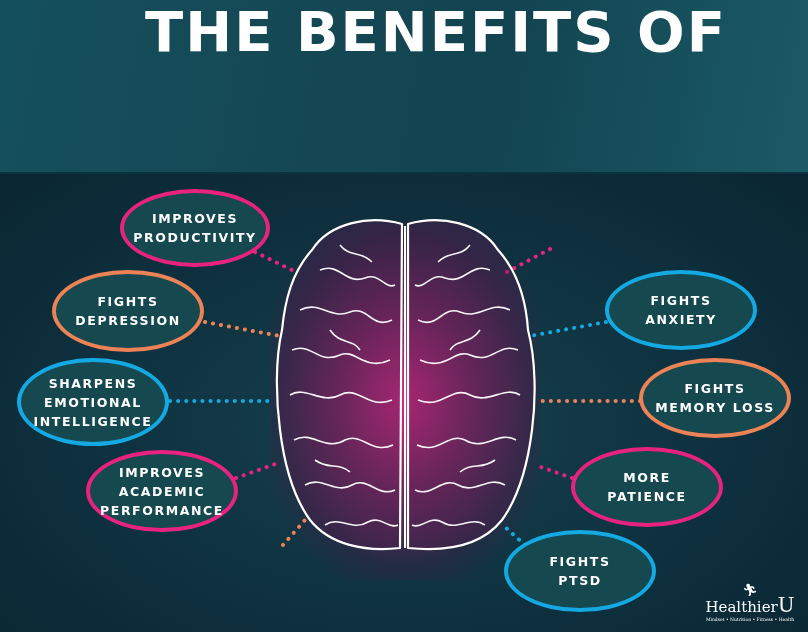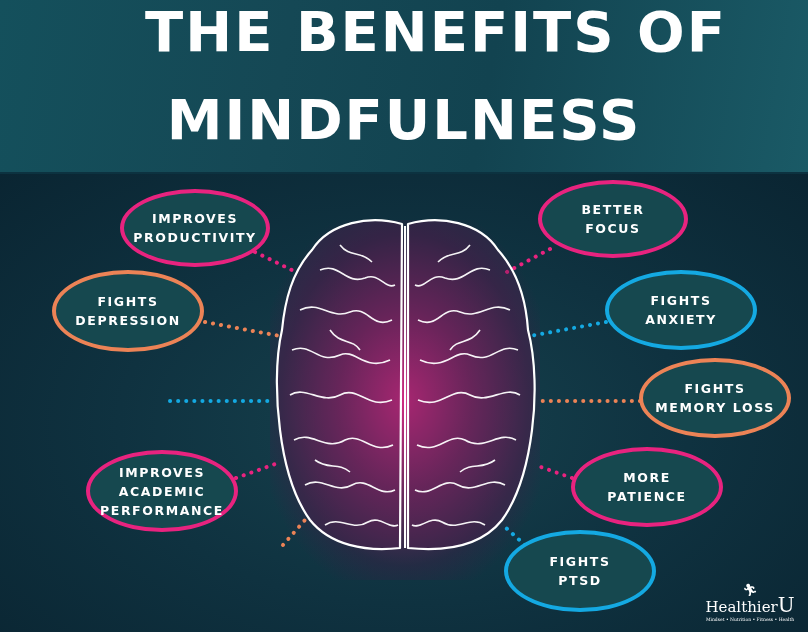--- a/index.html
+++ b/index.html
@@ -30,21 +30,20 @@
   .logo .name b { font-size:20px; font-weight:normal; }
   .logo .tag { font-family:"DejaVu Serif", serif; font-size:4.5px; line-height:6px; }
   .logo .runner { font-size:12px; line-height:10px; }
 </style>
 </head>
 <body>
 
 <div class="poster">
   <div class="header">
     <div class="title l1">THE BENEFITS OF</div>
-    <div class="title l2">MINDFULNESS</div>
   </div>
 
   <div class="body-bg"></div>
   <div class="glow"></div>
 
   <svg class="lines" width="808" height="632">
     <g stroke-linecap="round" stroke-width="4" fill="none">
       <line x1="255" y1="252" x2="298" y2="273" stroke="#e8237f" stroke-dasharray="0.1 8"></line>
       <line x1="205" y1="322" x2="280" y2="336" stroke="#ec8356" stroke-dasharray="0.1 8"></line>
       <line x1="170" y1="401" x2="275" y2="401" stroke="#14a9e2" stroke-dasharray="0.1 8"></line>
@@ -88,30 +87,31 @@
   </svg>
 
   <div class="bubble pink" style="left:120px;top:189px;width:150px;height:78px;">
     <span>IMPROVES
 PRODUCTIVITY</span>
   </div>
   <div class="bubble orange" style="left:52px;top:270px;width:152px;height:82px;">
     <span>FIGHTS
 DEPRESSION</span>
   </div>
+  <div class="bubble blue" style="left:17px;top:358px;width:152px;height:88px;">
+    <span>SHARPENS
+EMOTIONAL
+INTELLIGENCE</span>
+  </div>
   <div class="bubble pink" style="left:86px;top:450px;width:152px;height:82px;">
     <span>IMPROVES
 ACADEMIC
 PERFORMANCE</span>
   </div>
 
-  <div class="bubble pink" style="left:538px;top:180px;width:150px;height:78px;">
-    <span>BETTER
-FOCUS</span>
-  </div>
   <div class="bubble blue" style="left:605px;top:270px;width:152px;height:80px;">
     <span>FIGHTS
 ANXIETY</span>
   </div>
   <div class="bubble orange" style="left:639px;top:358px;width:152px;height:80px;">
     <span>FIGHTS
 MEMORY LOSS</span>
   </div>
   <div class="bubble pink" style="left:571px;top:447px;width:152px;height:80px;">
     <span>MORE

